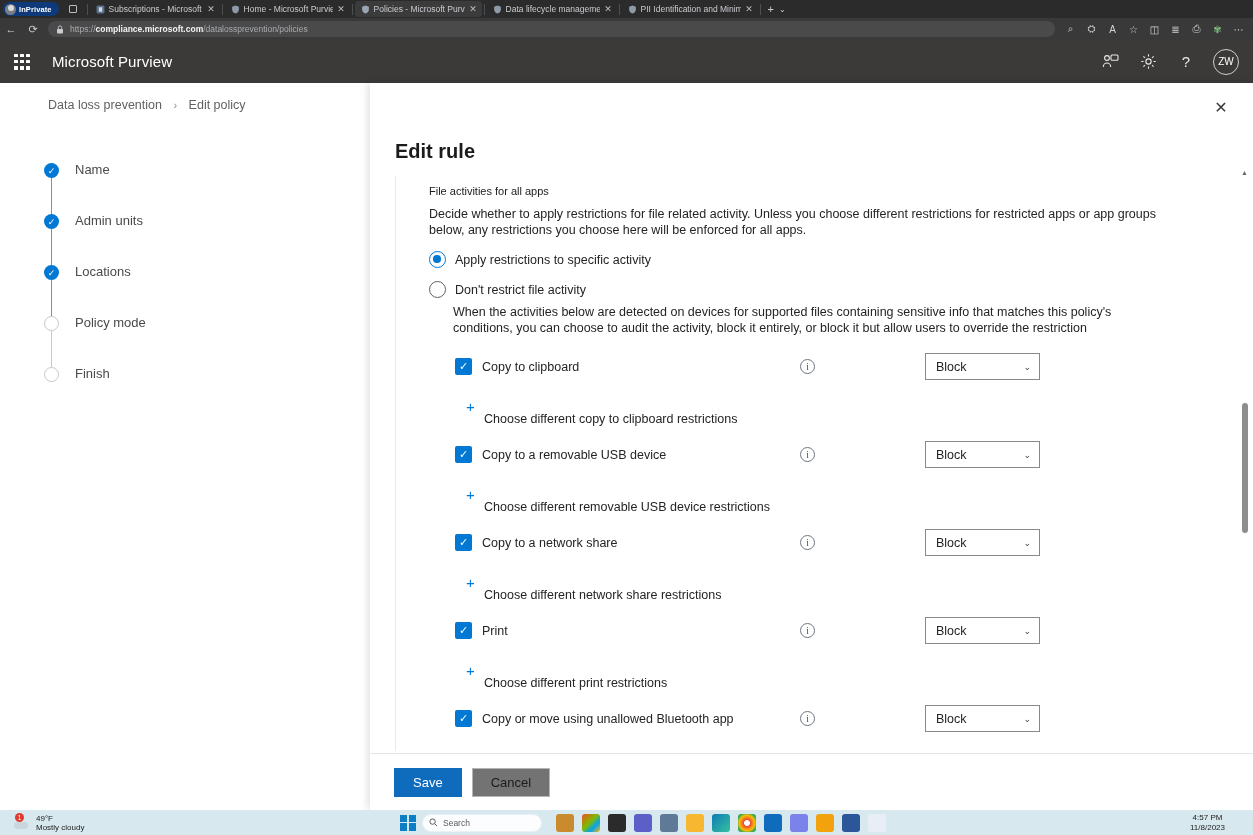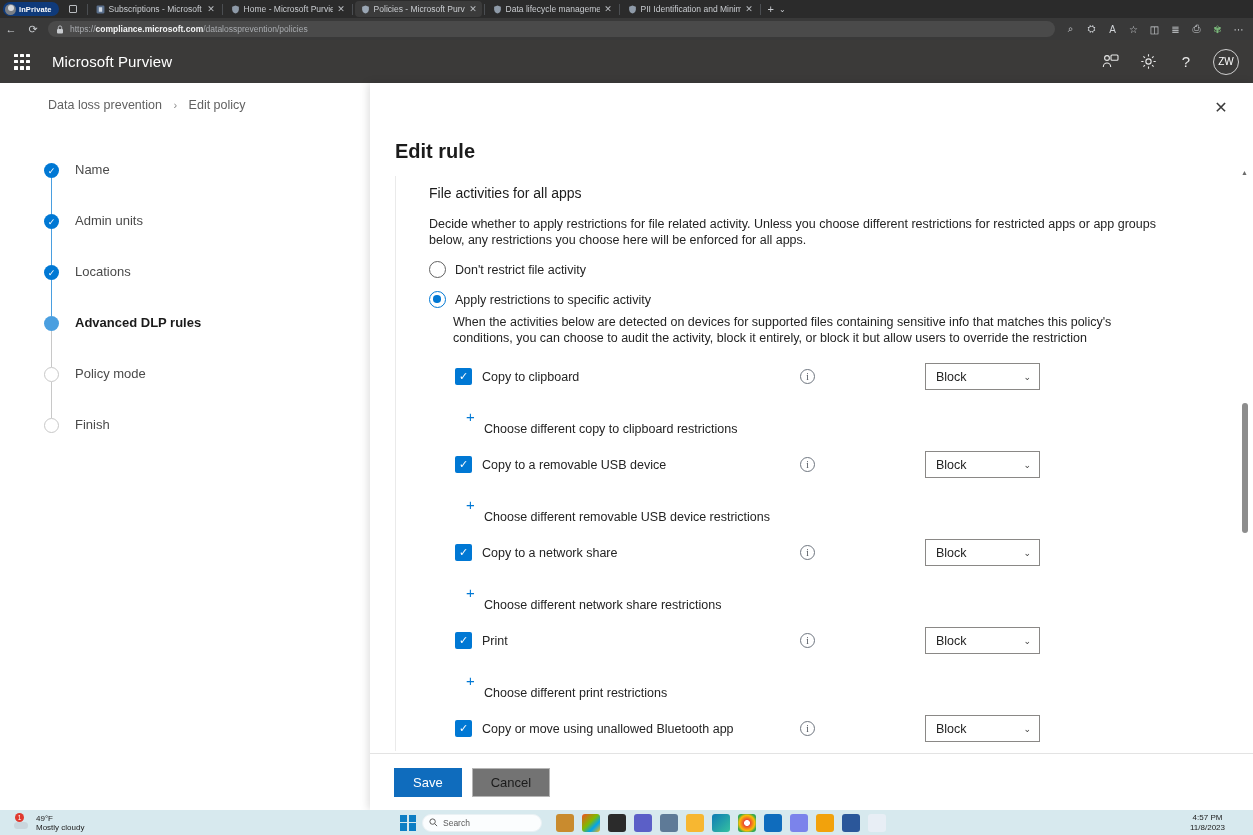--- a/index.html
+++ b/index.html
@@ -112,21 +112,21 @@
   }
   .panel-close { position: absolute; top: 12px; right: 20px; width: 24px; height: 24px;
                  display: flex; align-items: center; justify-content: center;
                  font-size: 16px; color: #3b3b3b; }
   .panel-title { position: absolute; top: 57px; left: 25px; font-size: 20px; font-weight: bold; color: #1b1b1b; }
   .panel-scroll {
     position: absolute; top: 93px; left: 25px; width: 838px; height: 575px;
     overflow: hidden; border-left: 1px solid #eaeaea;
   }
   .section-box { padding: 9px 0 0 33px; }
-  .section-head { font-size: 14px; color: #1b1b1b; margin-bottom: 15px; }
+  .section-head { font-size: 11px; color: #1b1b1b; margin-bottom: 9px; }
   .section-desc { font-size: 12.5px; color: #242424; line-height: 16px; width: 745px; }
 
   .radio-row { display: flex; align-items: center; gap: 9px; margin-top: 13px; }
   .radio {
     width: 17px; height: 17px; border-radius: 50%; border: 1.3px solid #616161;
     flex: 0 0 17px; background: #fff; position: relative;
   }
   .radio.on { border-color: #0078d4; border-width: 1.4px; }
   .radio.on::after { content: ""; position: absolute; left: 3.3px; top: 3.3px;
                      width: 7.5px; height: 7.5px; border-radius: 50%; background: #0078d4; }
@@ -345,51 +345,46 @@
       <span class="step-dot done">✓</span>
       <span class="step-line filled"></span>
       <span class="step-label">Admin units</span>
     </div>
     <div class="step">
       <span class="step-dot done">✓</span>
       <span class="step-line filled"></span>
       <span class="step-label">Locations</span>
     </div>
     <div class="step">
-      <span class="step-dot current"></span>
-      <span class="step-line"></span>
-      <span class="step-label bold">Advanced DLP rules</span>
-    </div>
-    <div class="step">
       <span class="step-dot todo"></span>
       <span class="step-line"></span>
       <span class="step-label">Policy mode</span>
     </div>
     <div class="step">
       <span class="step-dot todo"></span>
       <span class="step-label">Finish</span>
     </div>
   </div>
 
   <div class="panel">
     <span class="panel-close">✕</span>
     <div class="panel-title">Edit rule</div>
 
     <div class="panel-scroll">
       <div class="section-box">
         <div class="section-head">File activities for all apps</div>
         <div class="section-desc">Decide whether to apply restrictions for file related activity. Unless you choose different restrictions for restricted apps or app groups below, any restrictions you choose here will be enforced for all apps.</div>
 
         <div class="radio-row">
+          <span class="radio on"></span>
+          <span class="radio-label">Apply restrictions to specific activity</span>
+        </div>
+        <div class="radio-row">
           <span class="radio"></span>
           <span class="radio-label">Don't restrict file activity</span>
-        </div>
-        <div class="radio-row">
-          <span class="radio on"></span>
-          <span class="radio-label">Apply restrictions to specific activity</span>
         </div>
 
         <div class="sub-desc">When the activities below are detected on devices for supported files containing sensitive info that matches this policy's conditions, you can choose to audit the activity, block it entirely, or block it but allow users to override the restriction</div>
 
         <div class="activity-list">
 
           <div class="activity-row">
             <div class="chk-wrap">
               <span class="chk">✓</span>
               <span class="chk-label">Copy to clipboard</span>

